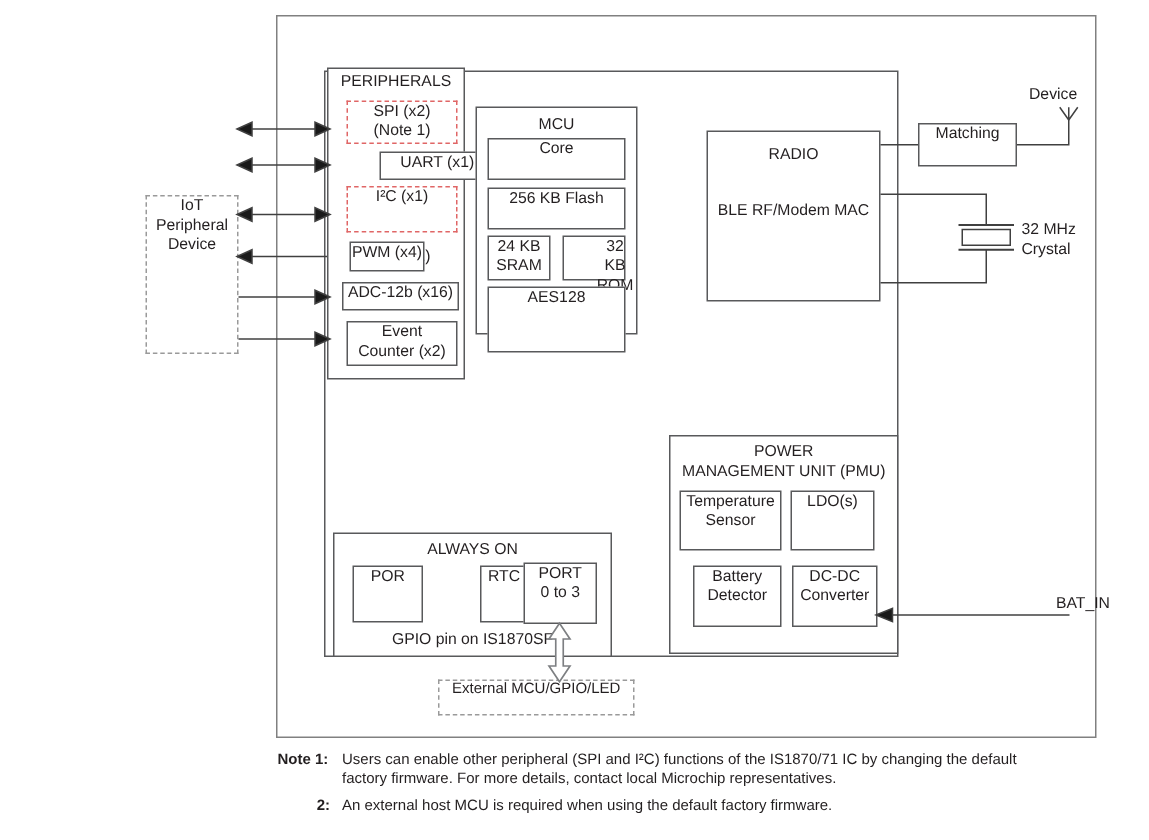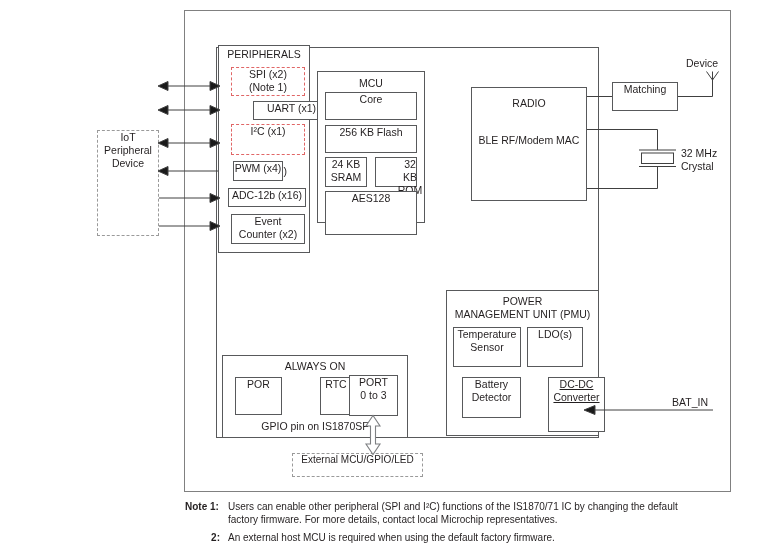--- a/index.html
+++ b/index.html
@@ -101,26 +101,26 @@
     <span>Temperature</span>
     <span>Sensor</span>
   </div>
   <div class="box cell" style="left:527px;top:327px;width:56px;height:40px;">
     <span>LDO(s)</span>
   </div>
   <div class="box cell span-block" style="left:462px;top:377px;width:59px;height:41px;">
     <span>Battery</span>
     <span>Detector</span>
   </div>
-  <div class="box cell span-block" style="left:548px;top:377px;width:57px;height:55px;text-decoration:underline;">
+  <div class="box cell span-block" style="left:528px;top:377px;width:57px;height:41px;">
     <span>DC-DC</span>
     <span>Converter</span>
   </div>
 
-  <div class="lbl" style="left:672px;top:396px;">BAT_IN</div>
+  <div class="lbl" style="left:704px;top:396px;">BAT_IN</div>
 
   <div class="box" style="left:222px;top:355px;width:186px;height:83px;">
     <div class="title" style="top:4px;">ALWAYS ON</div>
     <div class="caption">GPIO pin on IS1870SF</div>
   </div>
   <div class="box cell" style="left:235px;top:377px;width:47px;height:38px;">
     <span>POR</span>
   </div>
   <div class="box cell" style="left:288px;top:377px;width:32px;height:38px;margin-left:32px;">
     <span>RTC</span>

